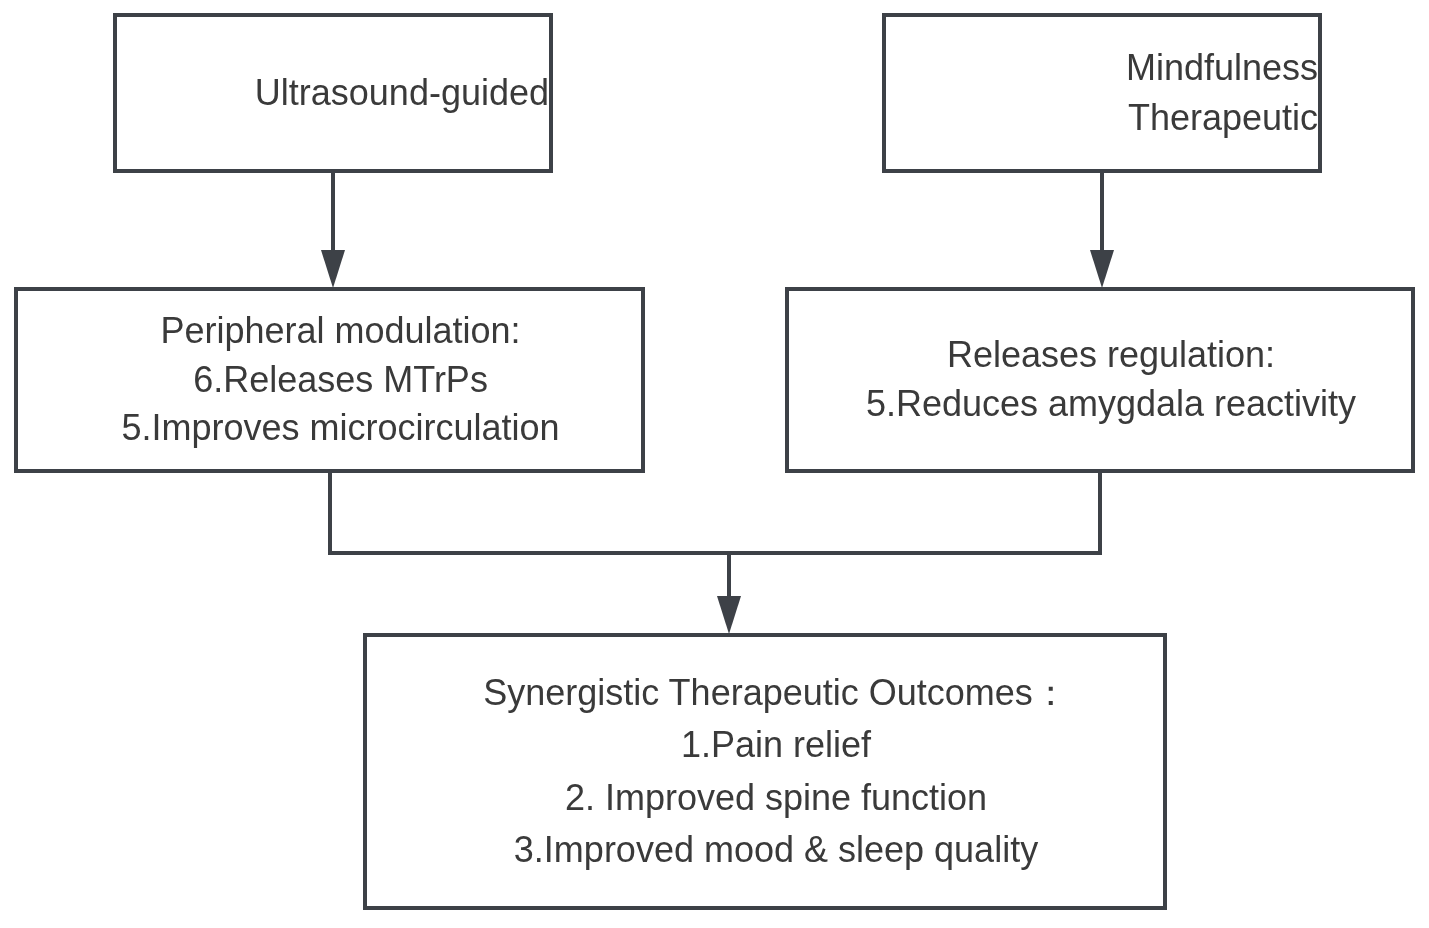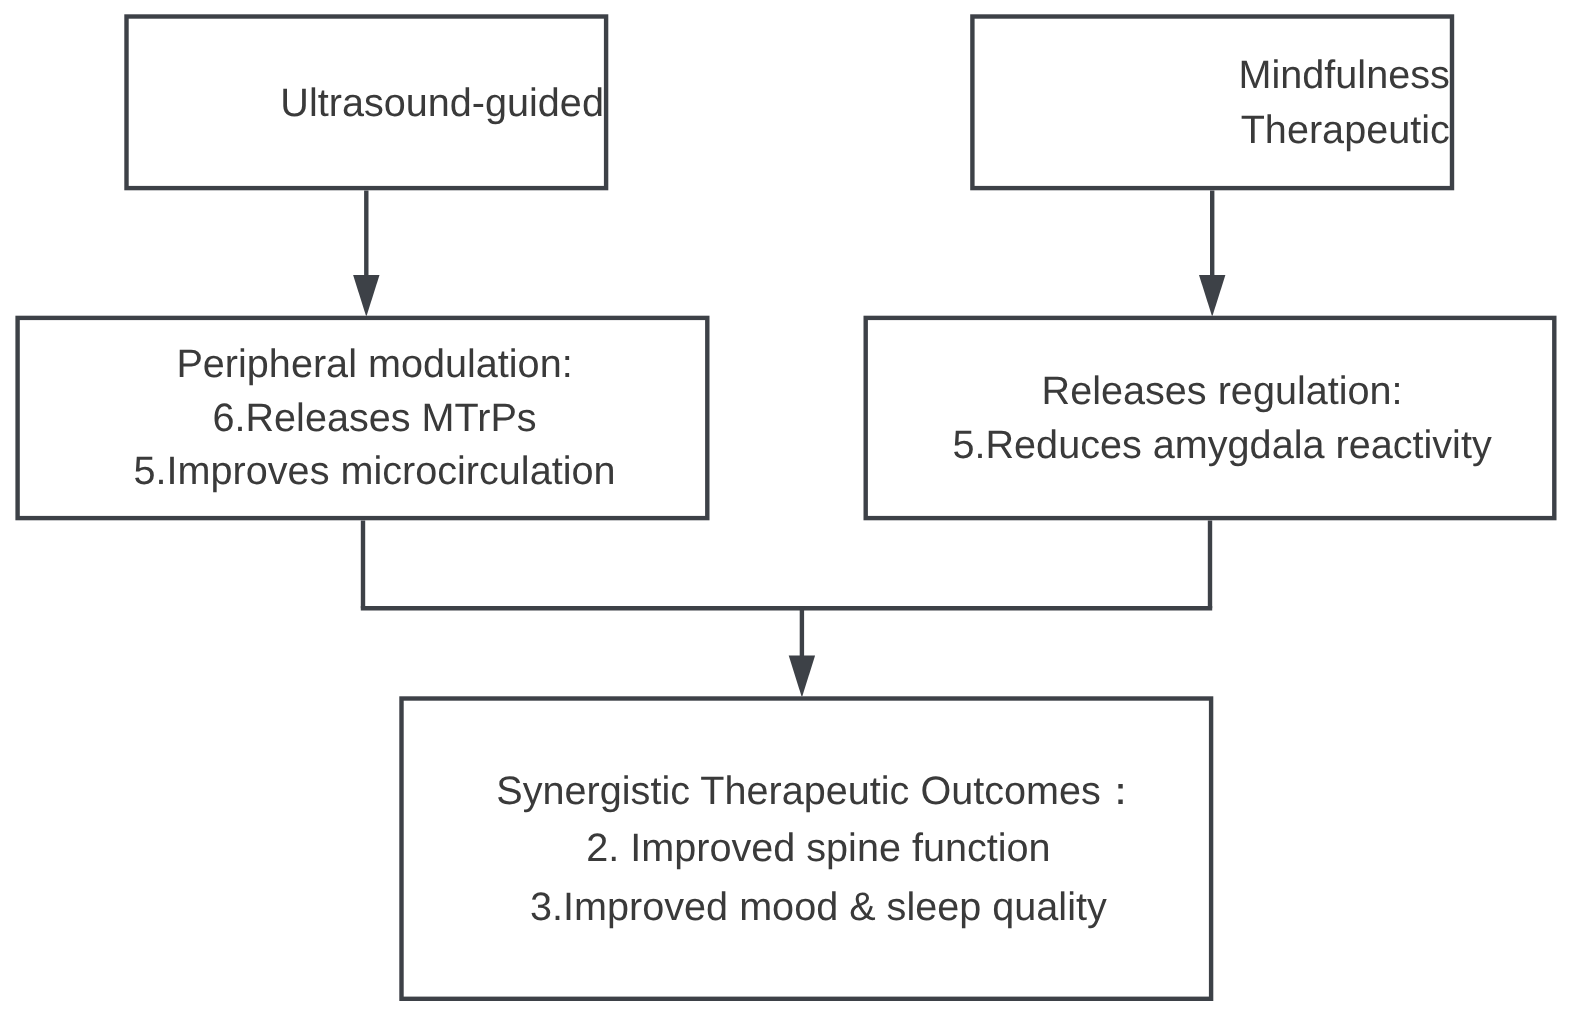--- a/index.html
+++ b/index.html
@@ -56,21 +56,21 @@
   .node.listing{
     align-items:center;
     text-align:left;
     padding-left:30px;
     padding-right:8px;
   }
   .node-ultrasound{ left:113px; top:13px;  width:440px; height:160px; }
   .node-mindfulness{left:882px; top:13px;  width:440px; height:160px; }
   .node-peripheral{ left:14px;  top:287px; width:631px; height:186px; }
   .node-central{    left:785px; top:287px; width:630px; height:186px; }
-  .node-outcomes{   left:363px; top:633px; width:740px; height:277px; line-height:1.45; }
+  .node-outcomes{   left:363px; top:633px; width:804px; height:277px; line-height:1.45; }
   .node span{ display:block; }
 </style>
 </head>
 <body>
 
 <div class="stage">
 
   <svg class="connector-layer" viewBox="0 0 1429 928" xmlns="http://www.w3.org/2000/svg">
 
     <g>
@@ -110,17 +110,18 @@
     <span>5.Improves microcirculation</span>
   </div>
 
   <div class="node listing node-central">
     <span>Releases regulation:</span>
     <span>5.Reduces amygdala reactivity</span>
   </div>
 
   <div class="node listing node-outcomes">
     <span>Synergistic Therapeutic Outcomes：</span>
+    <span>1.Pain relief</span>
     <span>2. Improved spine function</span>
     <span>3.Improved mood &amp; sleep quality</span>
   </div>
 
 </div>
 
 </body></html>

